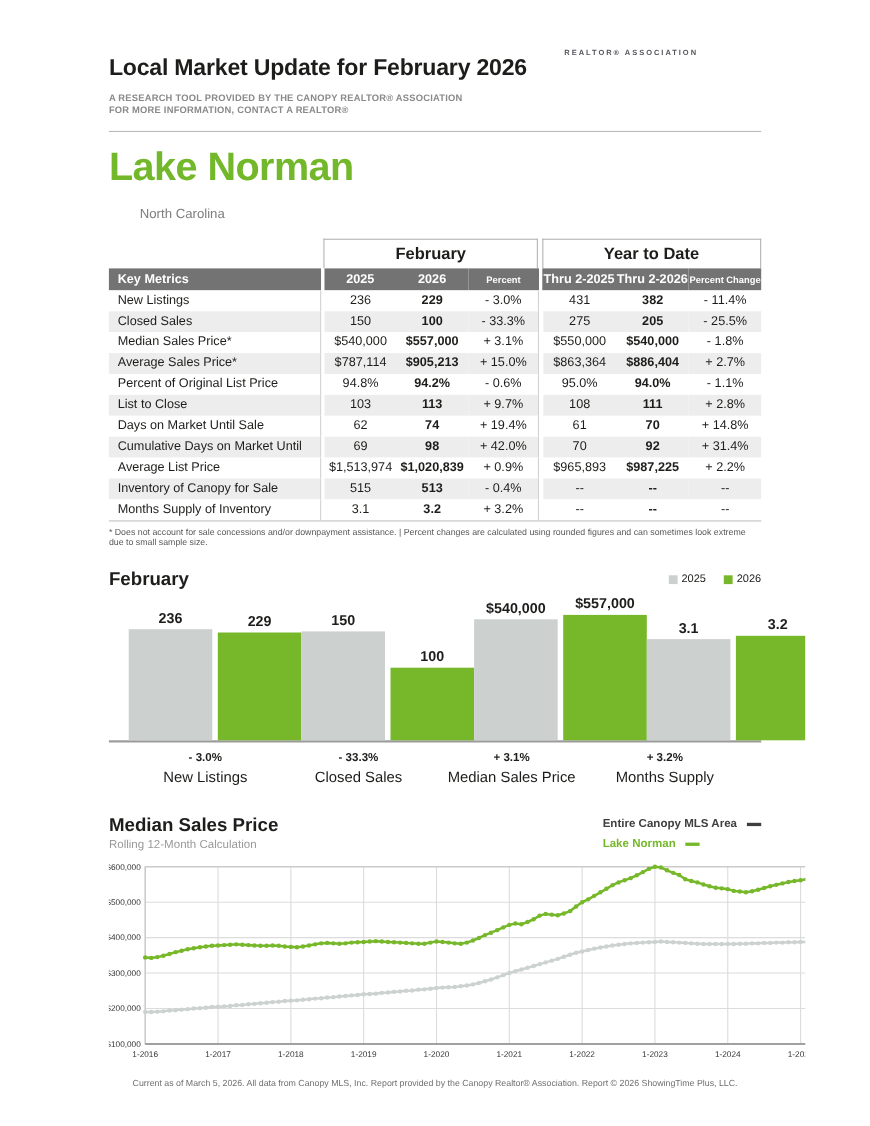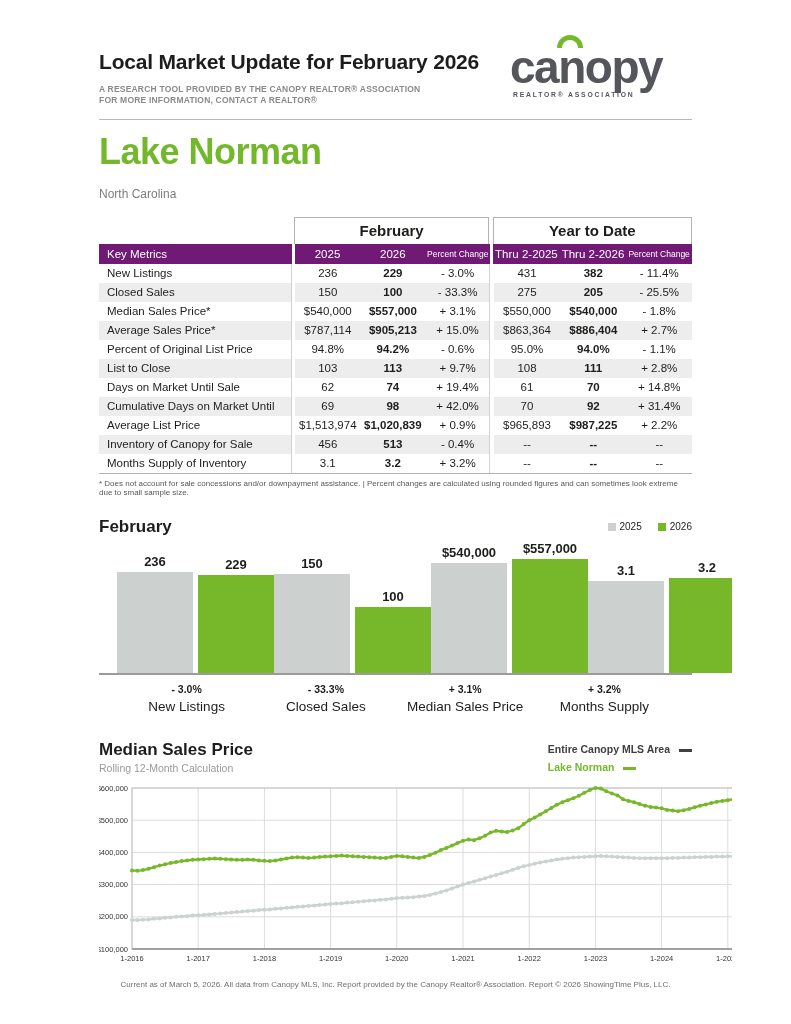--- a/index.html
+++ b/index.html
@@ -12,33 +12,33 @@
   .subtitle{font-size:8.5px;color:#8a8a8a;font-weight:bold;line-height:11px;letter-spacing:0.2px;}
   .subtitle.first{margin-top:10px;}
   .logo{text-align:left;margin-top:2px;width:182px;}
   .wordmark{font-size:46px;line-height:46px;font-weight:bold;color:#55565c;letter-spacing:-1.5px;white-space:nowrap;}
   .logo-n{position:relative;display:inline-block;}
   .logo-arc{position:absolute;left:-1px;top:-9px;width:26px;height:13px;box-sizing:border-box;
             border:5px solid #76b82a;border-bottom:none;border-radius:26px 26px 0 0;}
   .logo-tag{font-size:6.8px;font-weight:bold;color:#55565c;letter-spacing:1.8px;margin-top:1px;padding-left:3px;}
   .hr{border:none;border-top:1px solid #b9b9b9;margin:13px 0 0;}
   .area-name{font-size:36px;font-weight:bold;color:#73b82b;margin:11px 0 0;letter-spacing:-0.5px;}
-  .area-state{font-size:12px;color:#7d7d7d;margin-top:14px;}
+  .area-state{font-size:12px;color:#7d7d7d;margin-top:14px;margin-left:28px;}
 
   
   .tbl{margin-top:16px;font-size:11.5px;}
   .tbl-sec-row{display:flex;height:27px;}
   .sec-spacer{width:234px;}
   .sec-box{box-sizing:border-box;border:1px solid #b3b3b3;border-bottom:none;font-weight:bold;font-size:15px;
            text-align:center;line-height:26px;background:#fff;}
   .sec-feb{width:234px;}
   .sec-gap{width:4px;}
   .sec-ytd{width:239px;}
   .tbl-head{display:flex;height:20px;line-height:20px;}
-  .hcell{background:#701a75;color:#fff;font-weight:normal;text-align:center;box-sizing:border-box;}
+  .hcell{background:#737373;color:#fff;font-weight:bold;text-align:center;box-sizing:border-box;}
   .hcell.small{font-size:8.5px;}
   .c-label{width:230px;text-align:left;padding-left:8px;box-sizing:border-box;}
   .gapcell{width:4px;background:#fff;}
   .w1{width:78px}.w2{width:79px}.w3{width:77px}.w4{width:80px}.w5{width:80px}.w6{width:79px}
   #tbl-rows{border-bottom:1px solid #b3b3b3;}
   .trow{display:flex;height:19px;line-height:19px;}
   .dcell{text-align:center;box-sizing:border-box;background:#fff;}
   .dcell.lbl{text-align:left;padding-left:8px;}
   .dcell.b{font-weight:bold;}
   .trow:nth-child(even) .dcell{background:#ededed;}
@@ -76,21 +76,20 @@
 
 <div class="page">
 
   <div class="header">
     <div class="header-left">
       <div class="title">Local Market Update for February 2026</div>
       <div class="subtitle first">A RESEARCH TOOL PROVIDED BY THE CANOPY REALTOR® ASSOCIATION</div>
       <div class="subtitle">FOR MORE INFORMATION, CONTACT A REALTOR®</div>
     </div>
     <div class="logo">
-      <div class="wordmark"><span>ca</span><span class="logo-n"><span>n</span><span class="logo-arc"></span></span><span>opy</span></div>
       <div class="logo-tag">REALTOR® ASSOCIATION</div>
     </div>
   </div>
 
   <hr class="hr">
 
   <div class="area-name">Lake Norman</div>
   <div class="area-state">North Carolina</div>
 
   <div class="tbl">
@@ -207,21 +206,21 @@
           <div class="dcell w2 b">$1,020,839</div>
           <div class="dcell w3">+ 0.9%</div>
           <div class="gapcell"></div>
           <div class="dcell w4">$965,893</div>
           <div class="dcell w5 b">$987,225</div>
           <div class="dcell w6">+ 2.2%</div>
         </div>
         <div class="trow">
           <div class="dcell c-label lbl">Inventory of Canopy for Sale</div>
           <div class="gapcell"></div>
-          <div class="dcell w1">456</div>
+          <div class="dcell w1">515</div>
           <div class="dcell w2 b">513</div>
           <div class="dcell w3">- 0.4%</div>
           <div class="gapcell"></div>
           <div class="dcell w4">--</div>
           <div class="dcell w5 b">--</div>
           <div class="dcell w6">--</div>
         </div>
         <div class="trow">
           <div class="dcell c-label lbl">Months Supply of Inventory</div>
           <div class="gapcell"></div>

